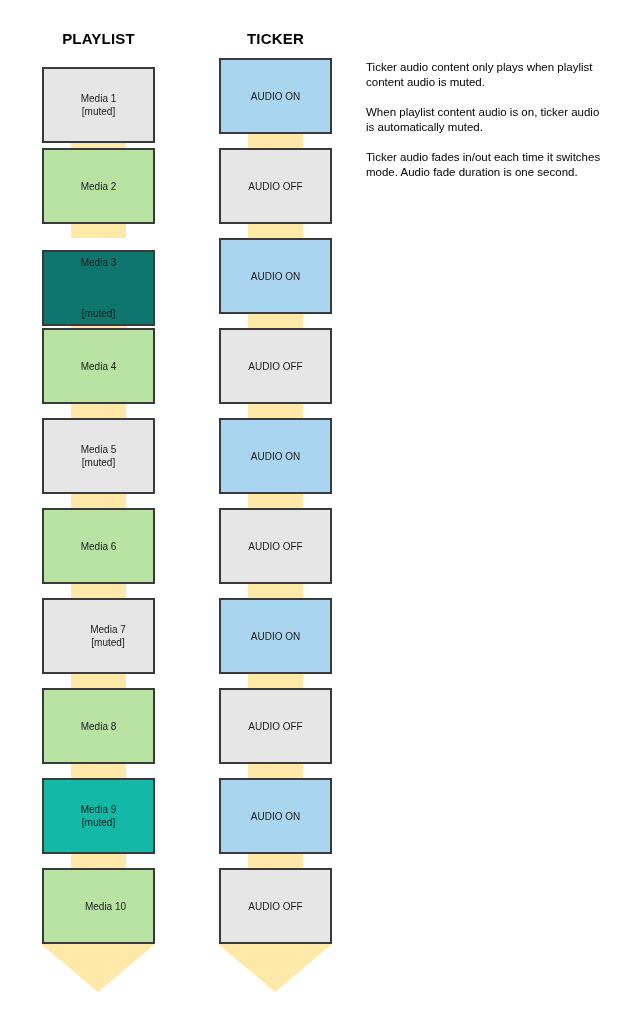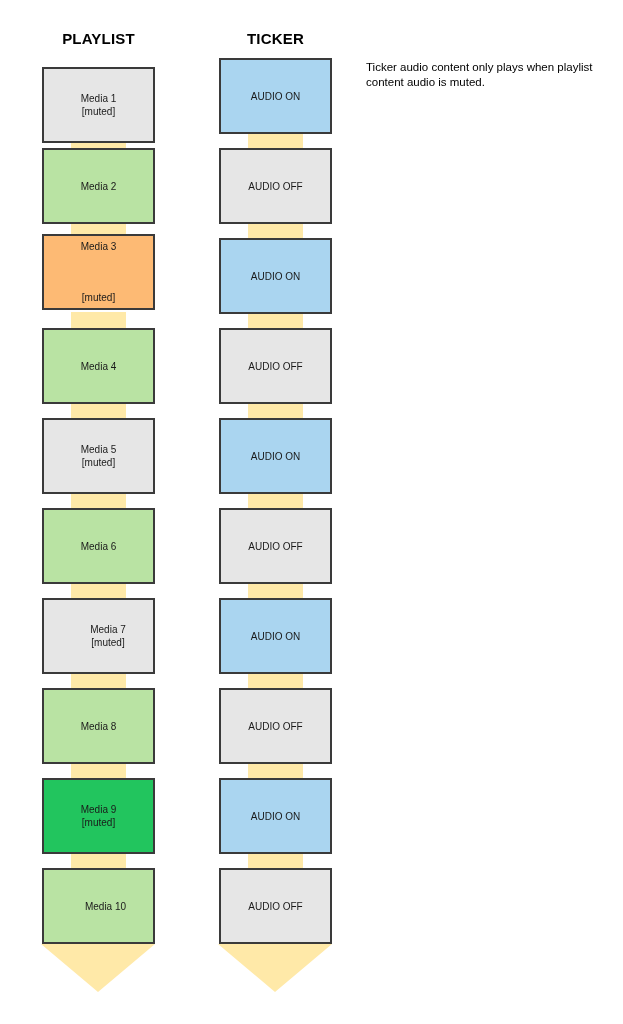--- a/index.html
+++ b/index.html
@@ -107,21 +107,21 @@
   <div class="column" id="playlist-column" style="left:42px;">
       <div class="flow-node" style="top: 0px; background: rgb(230, 230, 230); border-color: rgb(58, 58, 58); margin-top: 9px;">
         <span class="node-line">Media 1</span>
         <span class="node-line">[muted]</span>
       </div>
       <div class="connector" style="top: 74px; background: rgb(255, 233, 168);"></div>
       <div class="flow-node" style="top: 90px; background: rgb(185, 227, 163); border-color: rgb(58, 58, 58);">
         <span class="node-line">Media 2</span>
       </div>
       <div class="connector" style="top: 164px; background: rgb(255, 233, 168);"></div>
-      <div class="flow-node" style="top: 176px; background: #fdba74; border-color: rgb(58, 58, 58); gap: 38px;">
+      <div class="flow-node" style="top: 192px; background: #0f766e; border-color: rgb(58, 58, 58); gap: 38px;">
         <span class="node-line">Media 3</span>
         <span class="node-line">[muted]</span>
       </div>
       <div class="connector" style="top: 254px; background: rgb(255, 233, 168);"></div>
       <div class="flow-node" style="top: 270px; background: rgb(185, 227, 163); border-color: rgb(58, 58, 58);">
         <span class="node-line">Media 4</span>
       </div>
       <div class="connector" style="top: 344px; background: rgb(255, 233, 168);"></div>
       <div class="flow-node" style="top: 360px; background: rgb(230, 230, 230); border-color: rgb(58, 58, 58);">
         <span class="node-line">Media 5</span>
@@ -134,21 +134,21 @@
       <div class="connector" style="top: 524px; background: rgb(255, 233, 168);"></div>
       <div class="flow-node" style="top: 540px; background: rgb(230, 230, 230); border-color: rgb(58, 58, 58); padding-left: 19px;">
         <span class="node-line">Media 7</span>
         <span class="node-line">[muted]</span>
       </div>
       <div class="connector" style="top: 614px; background: rgb(255, 233, 168);"></div>
       <div class="flow-node" style="top: 630px; background: rgb(185, 227, 163); border-color: rgb(58, 58, 58);">
         <span class="node-line">Media 8</span>
       </div>
       <div class="connector" style="top: 704px; background: rgb(255, 233, 168);"></div>
-      <div class="flow-node" style="top: 720px; background: #22c55e; border-color: rgb(58, 58, 58);">
+      <div class="flow-node" style="top: 720px; background: #14b8a6; border-color: rgb(58, 58, 58);">
         <span class="node-line">Media 9</span>
         <span class="node-line">[muted]</span>
       </div>
       <div class="connector" style="top: 794px; background: rgb(255, 233, 168);"></div>
       <div class="flow-node" style="top: 810px; background: rgb(185, 227, 163); border-color: rgb(58, 58, 58); padding-left: 14px;">
         <span class="node-line">Media 10</span>
       </div>
       <div class="arrow-tip" style="top: 886px; border-top-color: rgb(255, 233, 168);"></div>
     </div>
 
@@ -190,15 +190,17 @@
       </div>
       <div class="connector" style="top: 794px; background: rgb(255, 233, 168);"></div>
       <div class="flow-node" style="top: 810px; background: rgb(230, 230, 230); border-color: rgb(58, 58, 58);">
         <span class="node-line">AUDIO OFF</span>
       </div>
       <div class="arrow-tip" style="top: 886px; border-top-color: rgb(255, 233, 168);"></div>
     </div>
 
   <div class="notes" id="notes-block">
       <p>Ticker audio content only plays when playlist content audio is muted.</p>
+      <p>When playlist content audio is on, ticker audio is automatically muted.</p>
+      <p>Ticker audio fades in/out each time it switches mode.  Audio fade duration is one second.</p>
     </div>
 
 </div>
 
 </body></html>

